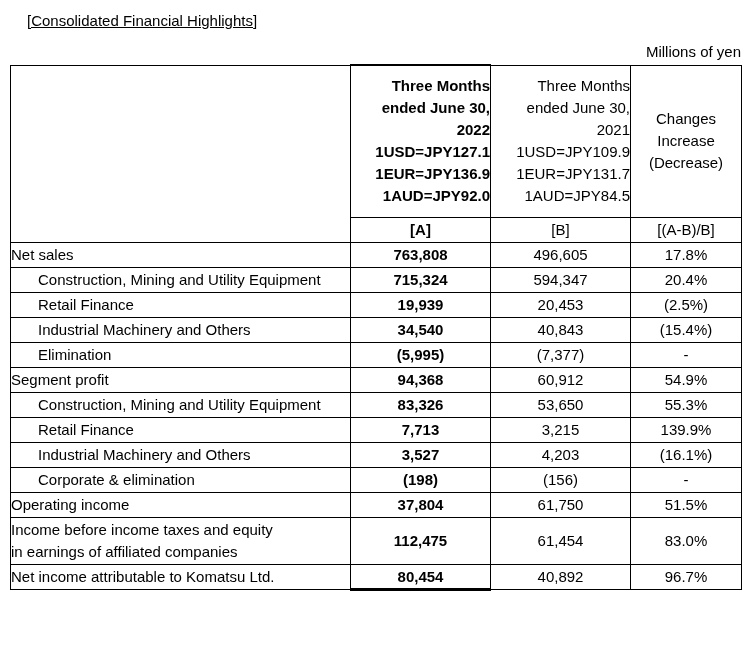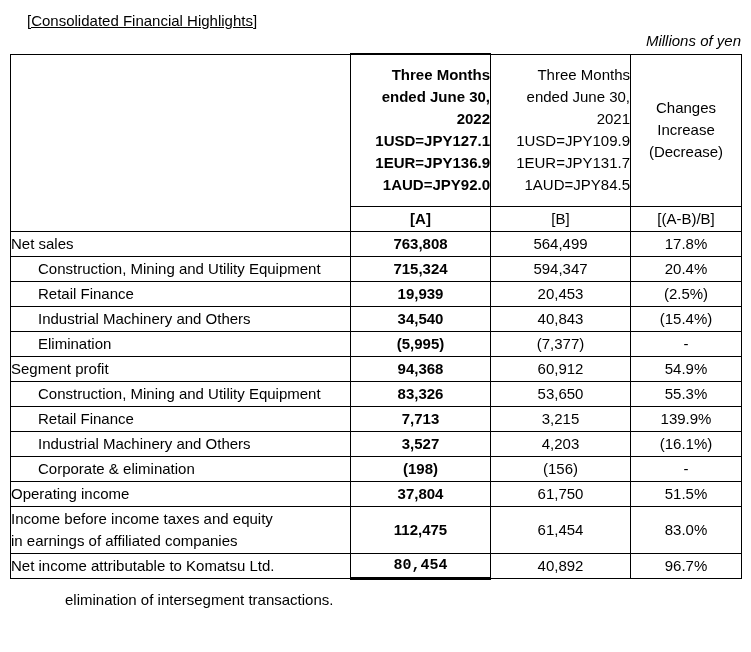--- a/index.html
+++ b/index.html
@@ -16,24 +16,23 @@
   }
   .doc-title {
     margin: 11px 0 0 27px;
     font-size: 15px;
     line-height: 20px;
     text-decoration: underline;
   }
   .unit-label {
     width: 741px;
     text-align: right;
-    margin-top: 2px;
+    margin-top: 13px;
     font-size: 15px;
     line-height: 16px;
-    font-style: italic;
   }
   table.fin-table {
     border-collapse: collapse;
     table-layout: fixed;
     width: 731px;
     margin: 4px 0 0 10px;
   }
   table.fin-table td {
     border: 1px solid #000000;
     font-size: 15px;
@@ -41,21 +40,21 @@
     vertical-align: middle;
     overflow: hidden;
   }
   
   td.col-a {
     border-left: 3px solid #000000;
     border-right: 3px solid #000000;
     font-weight: bold;
   }
   tr.header-row-1 td.col-a { border-top: 2px solid #000000; }
-  tr.last-row td.col-a { border-bottom: 3px solid #000000; font-family: Liberation Mono, monospace; }
+  tr.last-row td.col-a { border-bottom: 3px solid #000000; }
 
   tr.header-row-1 { height: 152px; }
   tr.tag-row { height: 25px; }
   tr.data-row { height: 25px; }
   tr.tall-row { height: 47px; }
 
   td.header-period {
     text-align: right;
     vertical-align: top;
     padding-top: 6px;
@@ -130,21 +129,21 @@
     </tr>
     <tr class="tag-row">
       <td class="col-a tag-cell">[A]</td>
       <td class="tag-cell">[B]</td>
       <td class="tag-cell">[(A-B)/B]</td>
     </tr>
 
     <tr class="data-row">
       <td class="label-cell">Net sales</td>
       <td class="col-a val-cell">763,808</td>
-      <td class="val-cell">564,499</td>
+      <td class="val-cell">496,605</td>
       <td class="val-cell">17.8%</td>
     </tr>
     <tr class="data-row">
       <td class="label-cell indent">Construction, Mining and Utility Equipment</td>
       <td class="col-a val-cell">715,324</td>
       <td class="val-cell">594,347</td>
       <td class="val-cell">20.4%</td>
     </tr>
     <tr class="data-row">
       <td class="label-cell indent">Retail Finance</td>
@@ -212,14 +211,13 @@
     <tr class="data-row last-row">
       <td class="label-cell">Net income attributable to Komatsu Ltd.</td>
       <td class="col-a val-cell">80,454</td>
       <td class="val-cell">40,892</td>
       <td class="val-cell">96.7%</td>
     </tr>
   </tbody>
 </table>
 
 <div class="note">
-  <div class="note-line2">elimination of intersegment transactions.</div>
 </div>
 
 </body></html>

